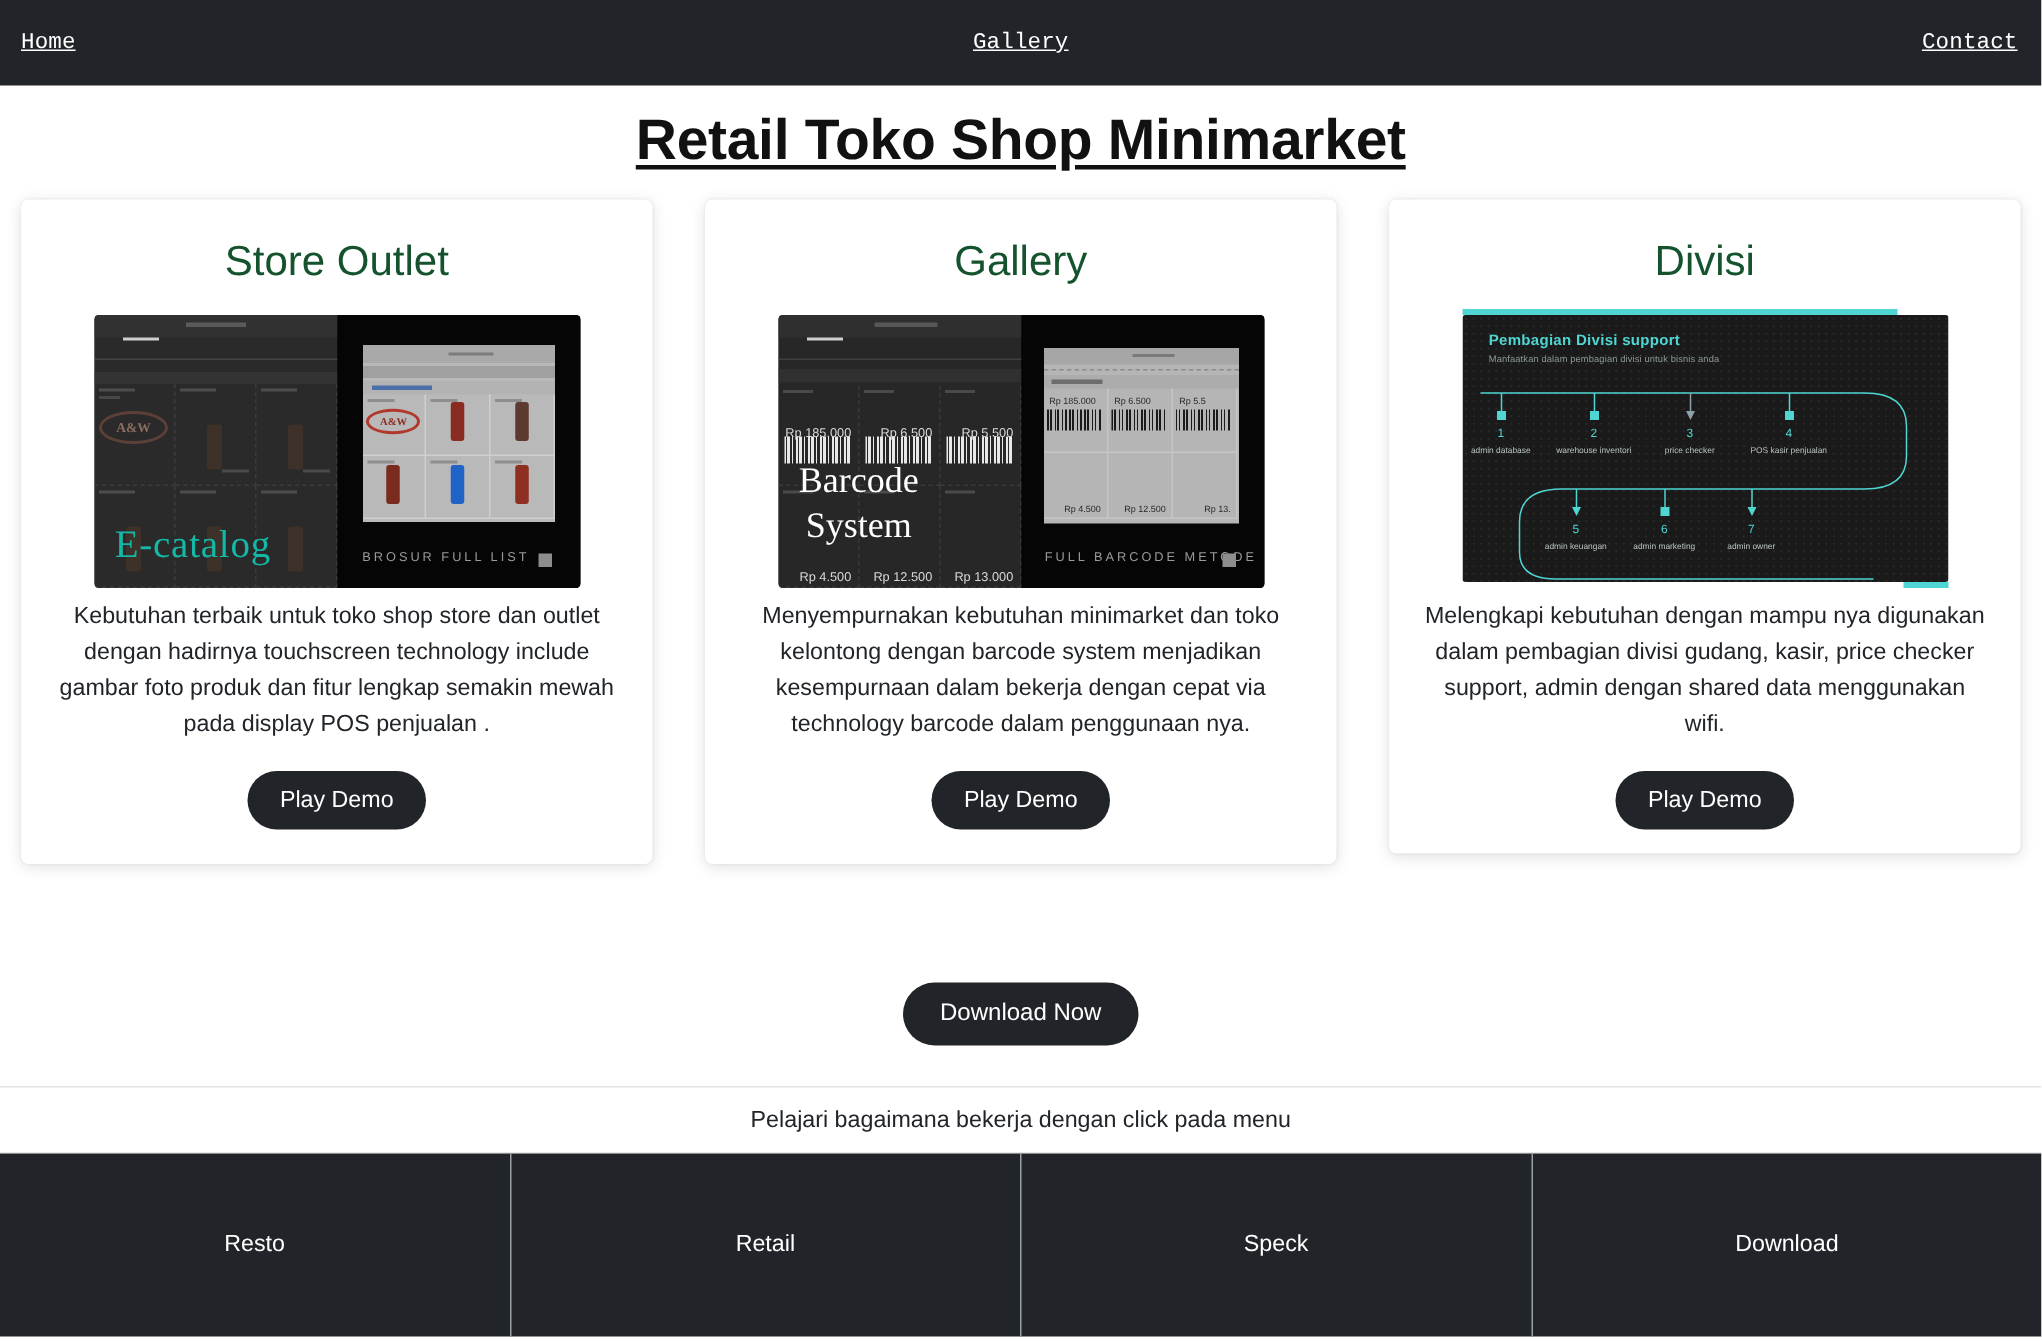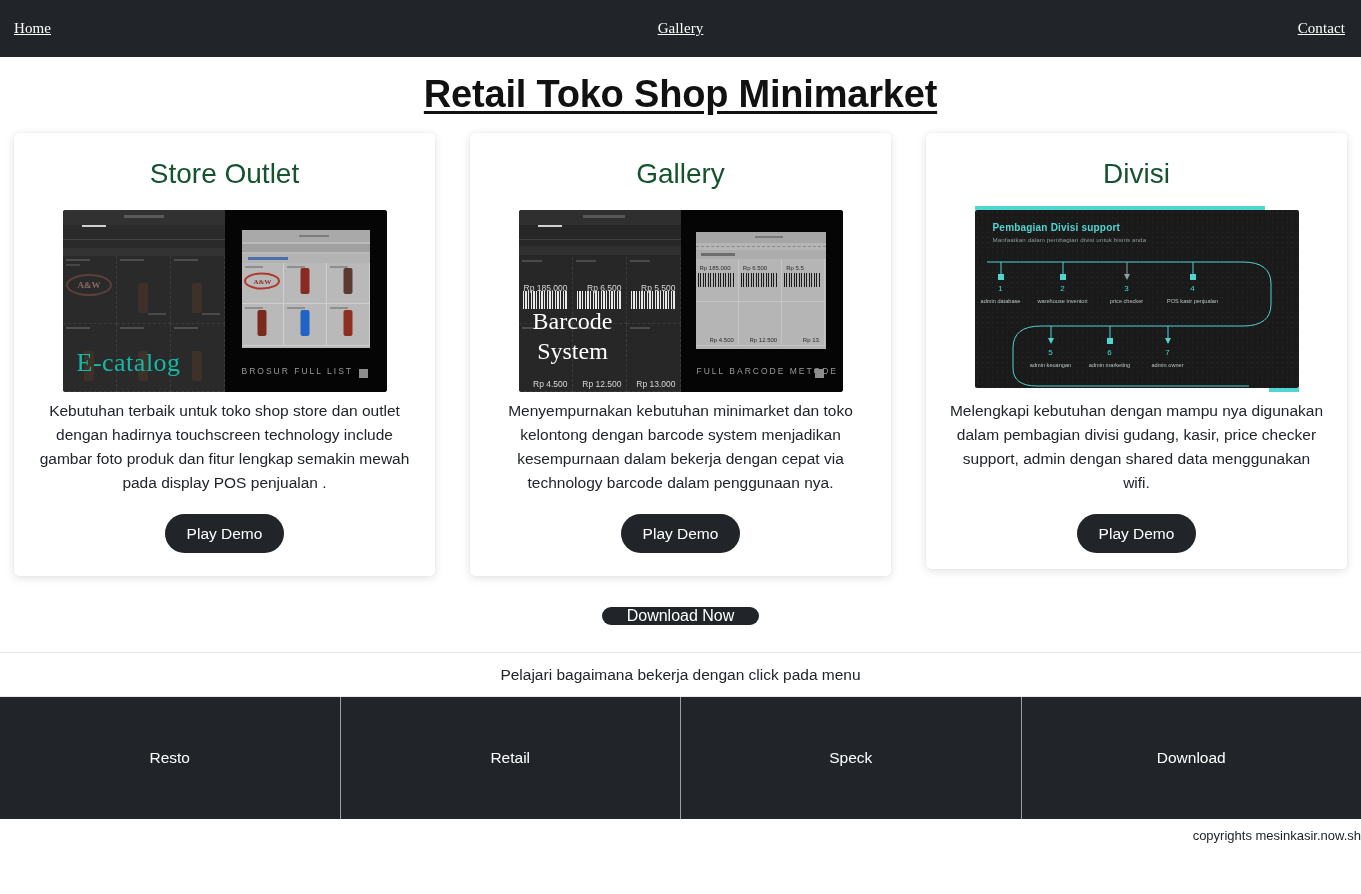--- a/index.html
+++ b/index.html
@@ -21,21 +21,21 @@
     height: 57px;
     background: #212529;
     display: flex;
     align-items: center;
     position: relative;
   }
   .topnav a {
     color: #ffffff;
     text-decoration: underline;
     font-size: 15px;
-    font-family: Liberation Serif, serif;
+    font-family: Liberation Mono, monospace;
     letter-spacing: 0.1px;
   }
   .nav-left  { position: absolute; left: 14px; }
   .nav-center{ position: absolute; left: 50%; transform: translateX(-50%); }
   .nav-right { position: absolute; right: 16px; }
 
   
   .page-title {
     text-align: center;
     font-size: 38px;
@@ -228,21 +228,21 @@
   .t3-svg { position:absolute; left:0; top:0; width:324px; height:182px; }
   .t3-num { position:absolute; font-size:8px; color:#4fd6d2; font-family:"Liberation Sans",sans-serif;
             transform:translateX(-50%); }
   .t3-lab { position:absolute; font-size:5.6px; color:#b9c3c3; font-family:"Liberation Sans",sans-serif;
             transform:translateX(-50%); white-space:nowrap; }
 
   
   .dl-wrap { text-align:center; margin-top:31px; }
   .dl-btn {
     background:#212529; color:#ffffff; border:none; border-radius:23px;
-    padding:0 25px; font-size:16px; font-family:"Liberation Sans",sans-serif; cursor:pointer;
+    padding:12px 25px; font-size:16px; font-family:"Liberation Sans",sans-serif; cursor:pointer;margin-top:48px;
   }
 
   .learn-bar {
     margin-top:27px; border-top:1px solid #e3e3e3; border-bottom:1px solid #e9e9e9;
     text-align:center; padding:13px 0 12px 0; font-size:15.5px; color:#212529;
   }
 
   
   .footnav {
     display:flex; height:122px; background:#212529;

